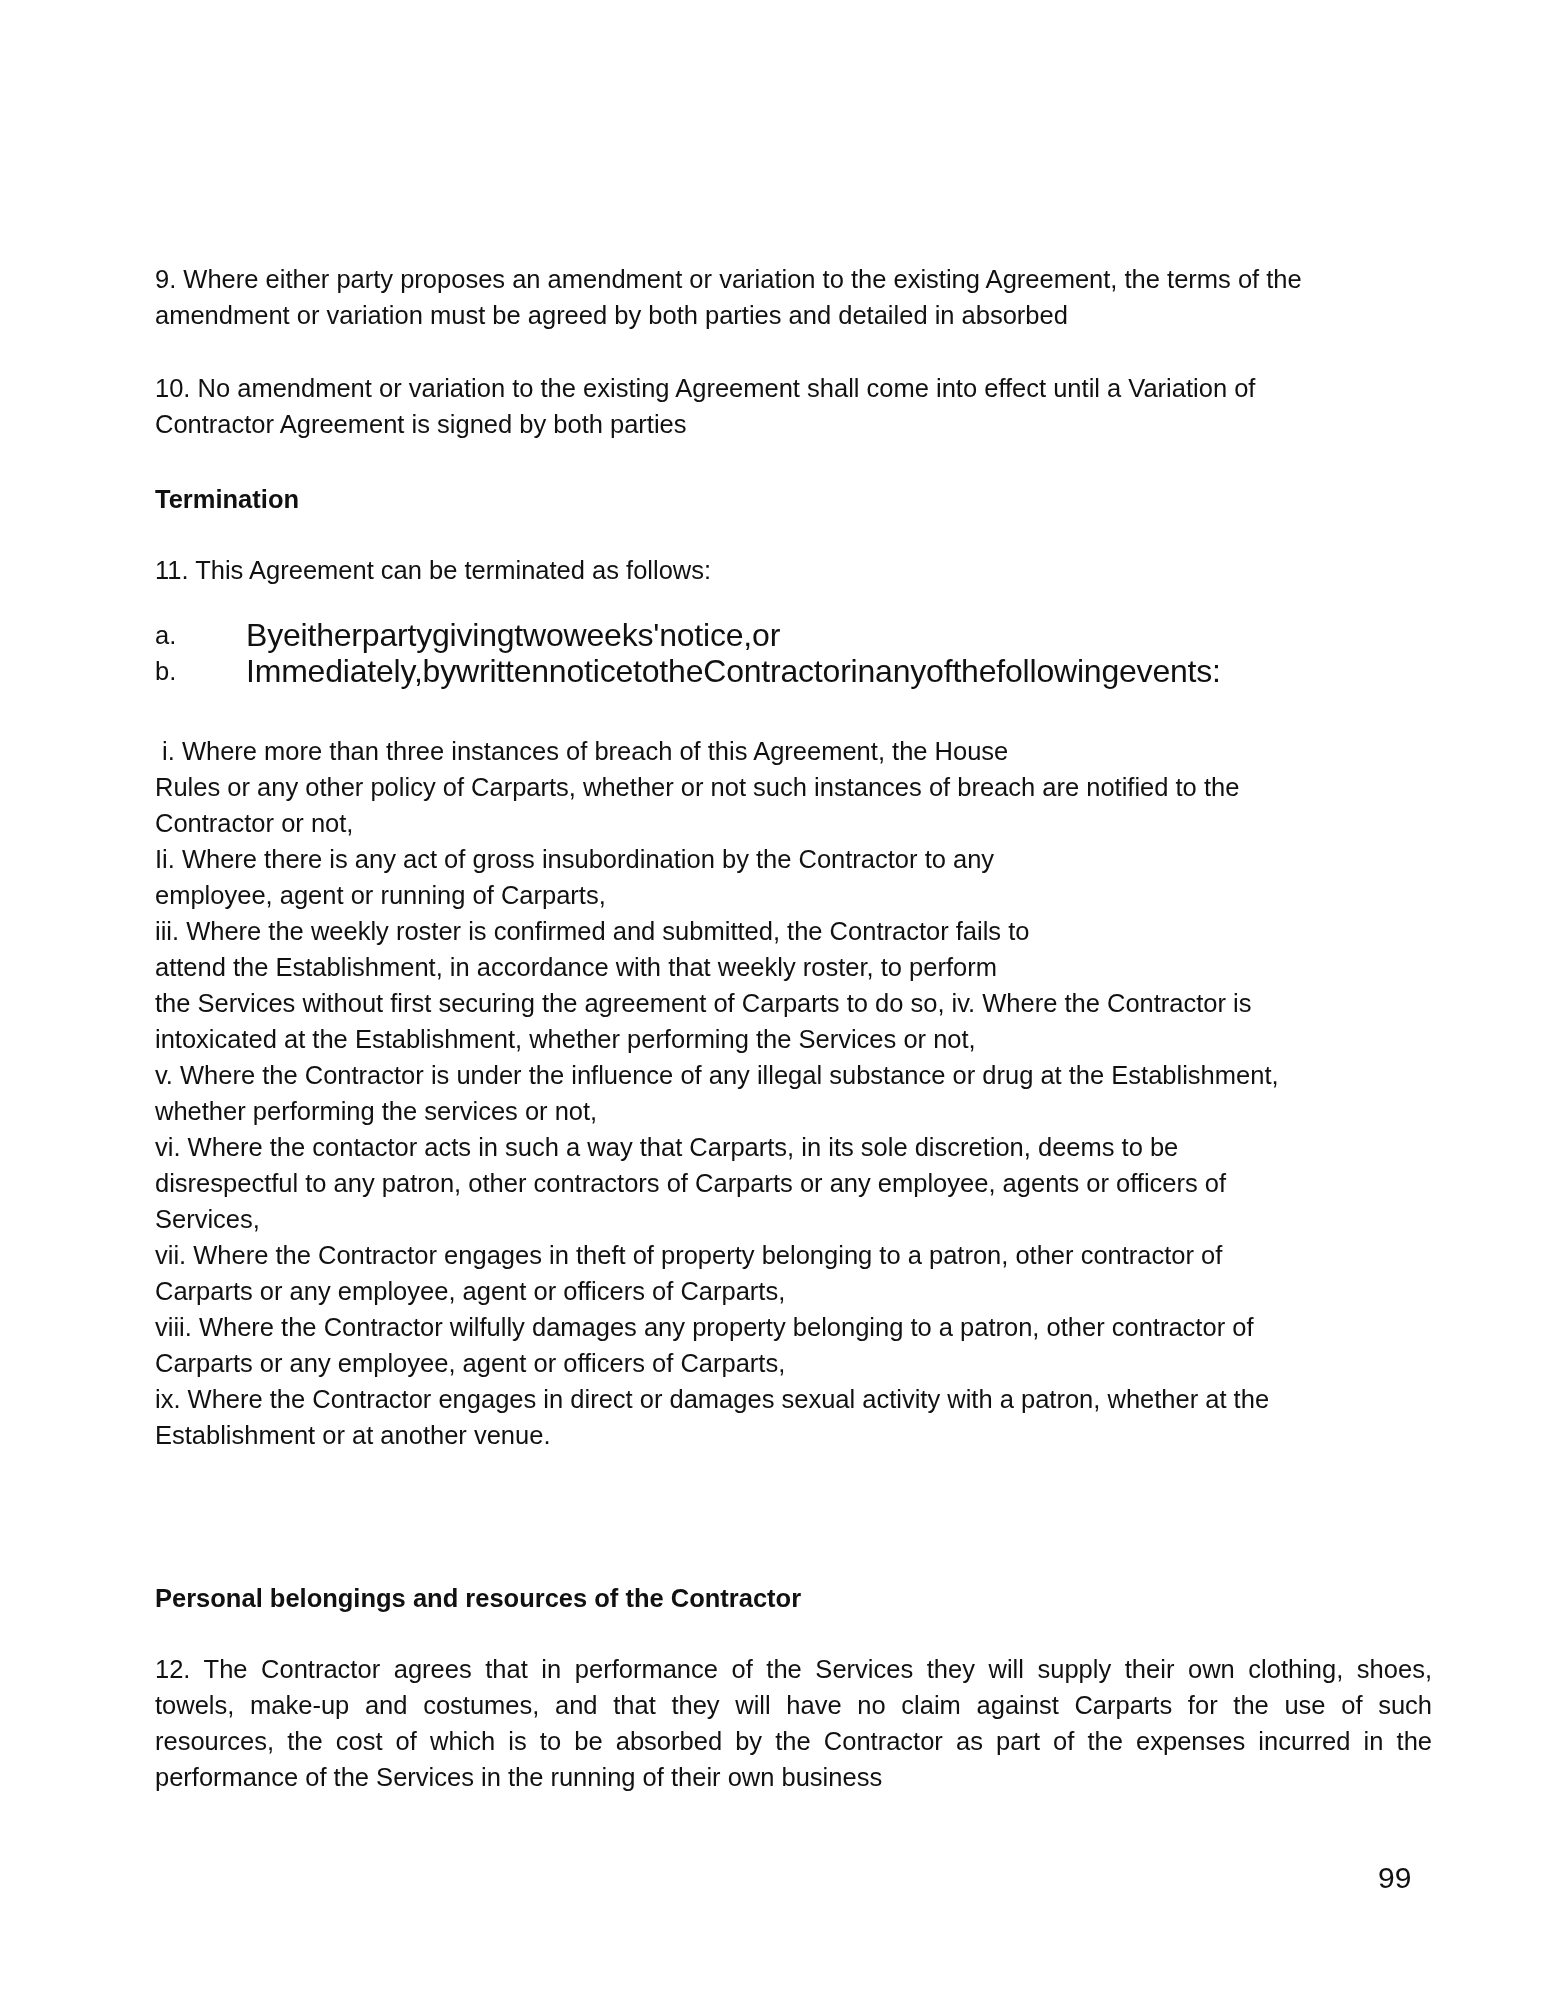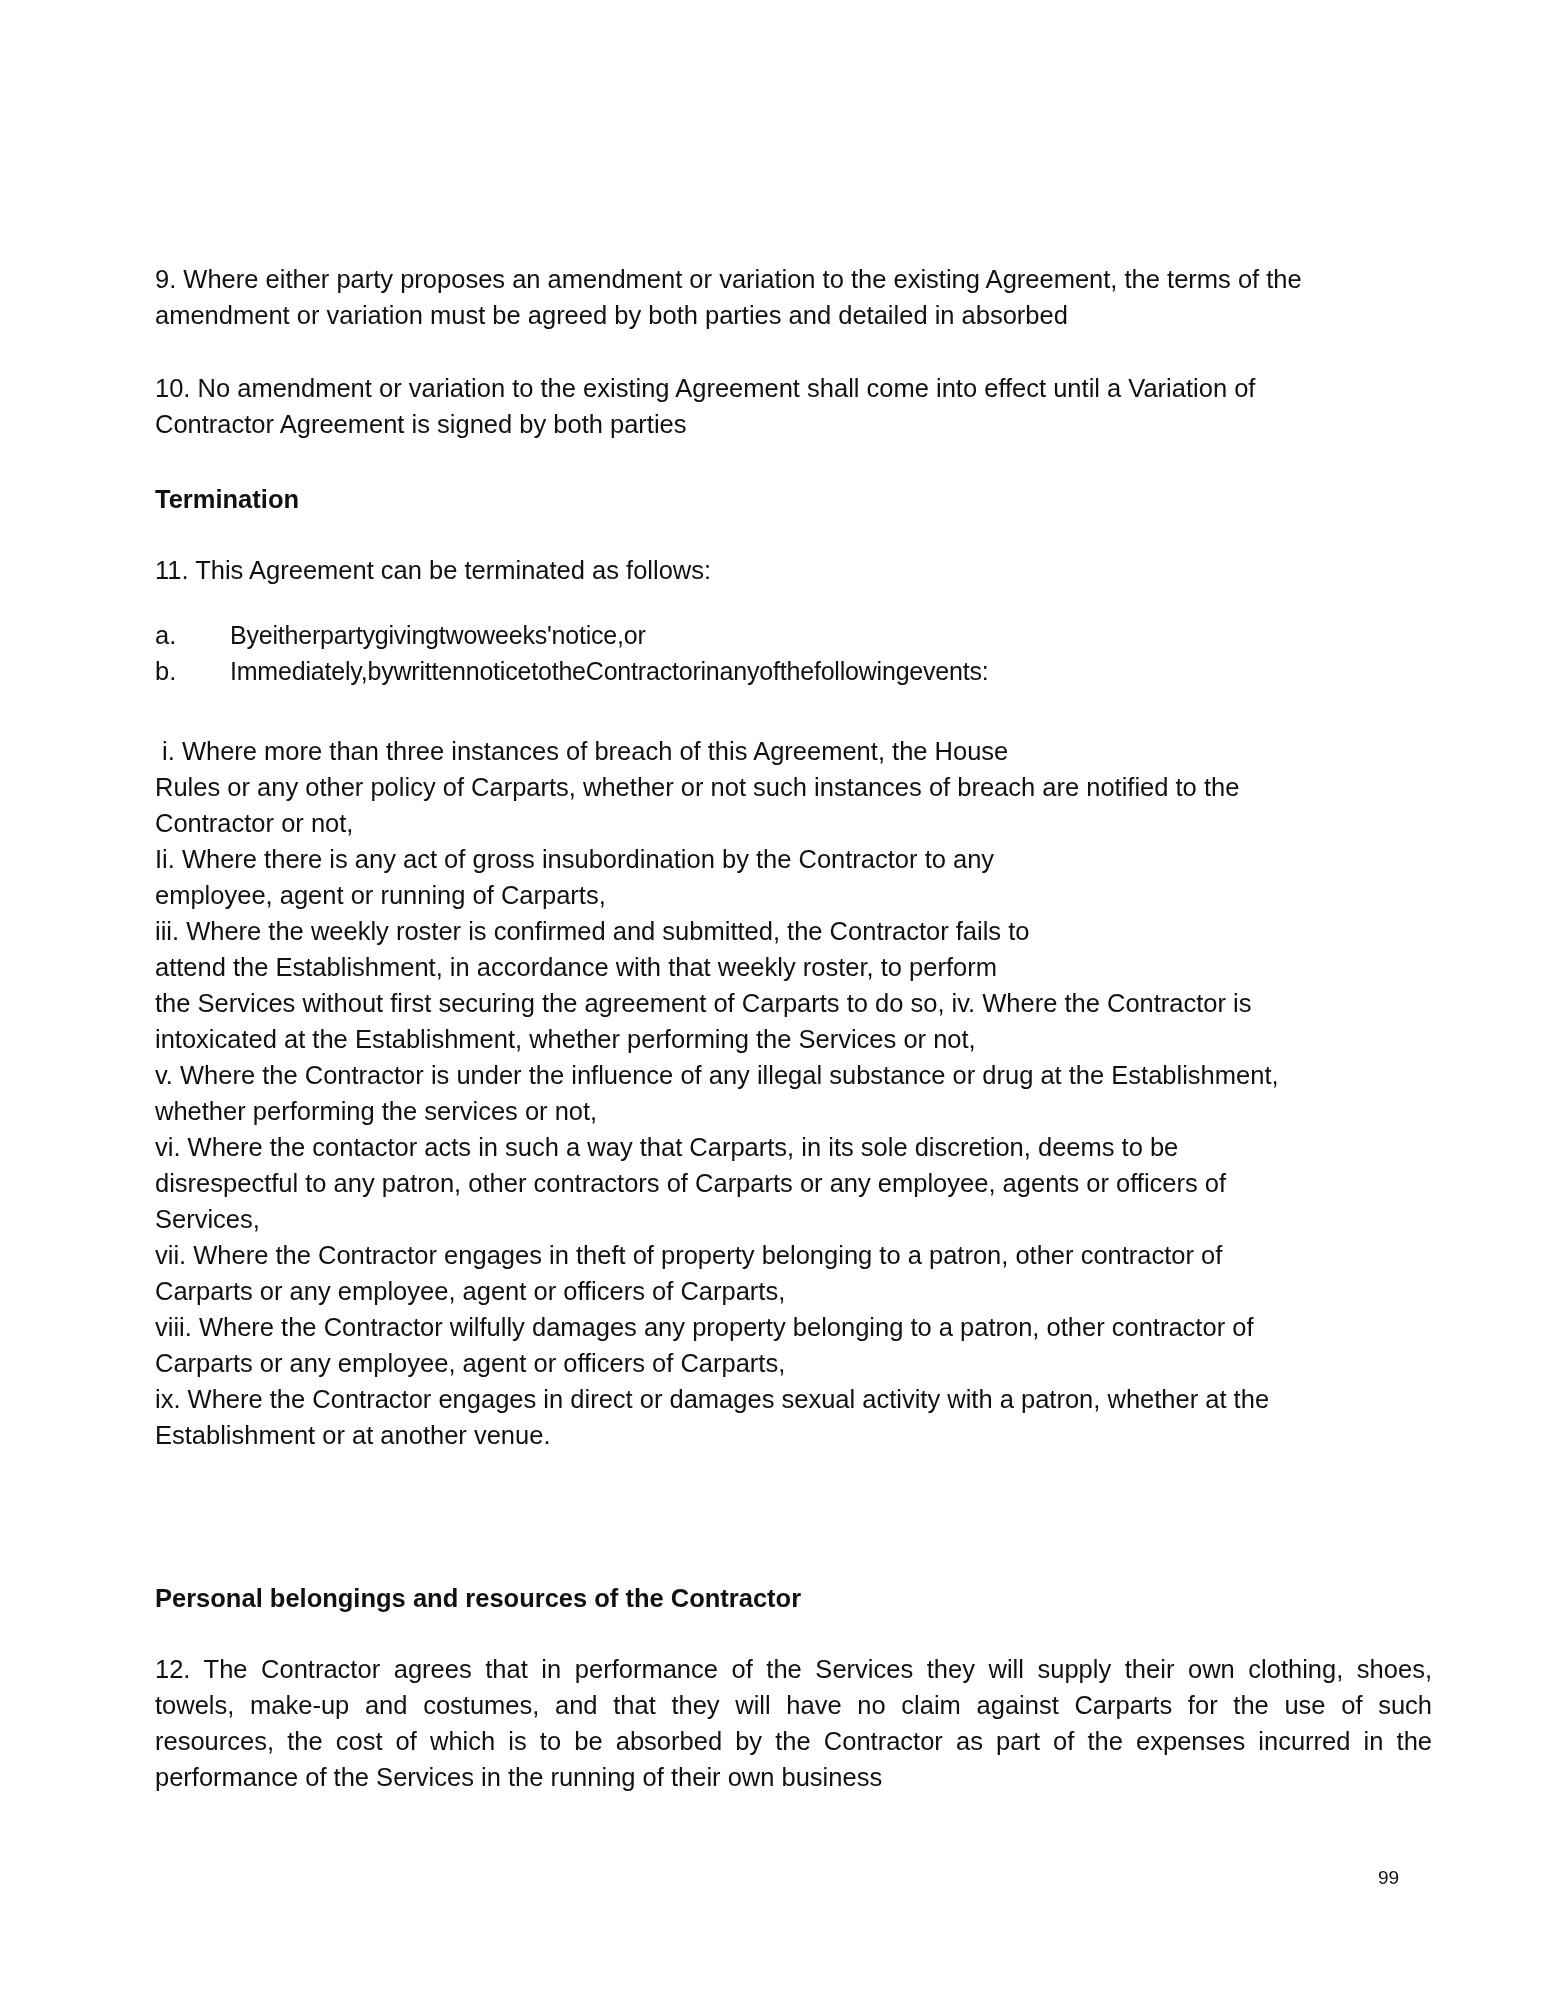--- a/index.html
+++ b/index.html
@@ -2,22 +2,22 @@
 <html><head>
 <meta charset="utf-8">
 <style>
   html, body { margin:0; padding:0; background:#ffffff; }
   body { width:1545px; height:1999px; position:relative; overflow:hidden;
          font-family:"Liberation Sans", sans-serif; color:#111111; }
   .ln { position:absolute; left:155px; font-size:25.5px; line-height:30px; white-space:nowrap;margin-top:44px; }
   .bold { font-weight:bold; }
   .just { width:1277px; text-align:justify; text-align-last:justify; white-space:normal; }
   .lbl { position:absolute; left:155px; font-size:25.5px; line-height:30px; }
-  .lbltxt { position:absolute; left:230px; font-size:25px; line-height:30px; white-space:nowrap; letter-spacing:-0.2px; }
-  .pnum { position:absolute; left:1378px; top:1863px; font-size:19px; line-height:30px; }
+  .lbltxt { position:absolute; left:246px; font-size:32px; line-height:30px; white-space:nowrap; letter-spacing:-0.2px; }
+  .pnum { position:absolute; left:1378px; top:1863px; font-size:30px; line-height:30px; }
 </style>
 </head>
 <body>
 
 <div class="ln" style="top:220px">9. Where either party proposes an amendment or variation to the existing Agreement, the terms of the</div>
 <div class="ln" style="top:256px">amendment or variation must be agreed by both parties and detailed in absorbed</div>
 
 <div class="ln" style="top:329px">10. No amendment or variation to the existing Agreement shall come into effect until a Variation of</div>
 <div class="ln" style="top:365px">Contractor Agreement is signed by both parties</div>
 

